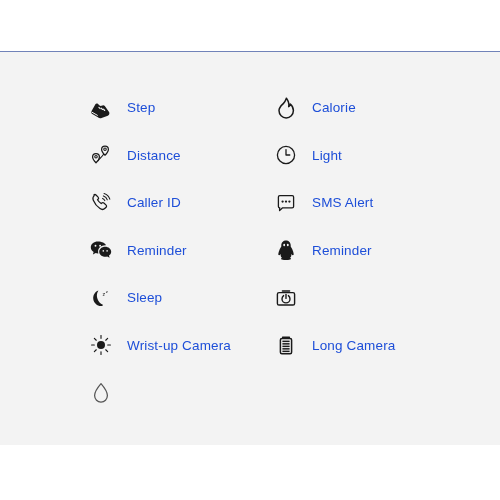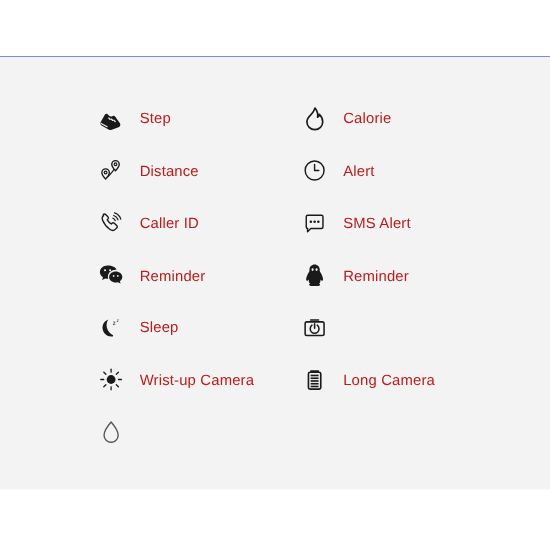--- a/index.html
+++ b/index.html
@@ -87,21 +87,21 @@
     justify-content: center;
     color: #1a1a1a;
   }
   .feature-icon svg {
     display: block;
     overflow: visible;
   }
 
   .feature-label {
     font-size: 13.5px;
-    color: #b91c1c;
+    color: #1d4ed8;
     line-height: 1;
     white-space: nowrap;
     letter-spacing: 0.15px;
   }
 </style>
 </head>
 <body>
 
 <div id="page">
 
@@ -151,21 +151,21 @@
         <span class="feature-label">Distance</span>
       </div>
 
       <div class="feature-item">
         <span class="feature-icon">
           <svg width="26" height="26" viewBox="0 0 26 26" fill="none">
             <circle cx="13" cy="13" r="8.6" stroke="#1a1a1a" stroke-width="1.3"></circle>
             <path d="M13 7.6 L13 13 L16.8 13" stroke="#1a1a1a" stroke-width="1.3" stroke-linecap="round" stroke-linejoin="round"></path>
           </svg>
         </span>
-        <span class="feature-label">Alert</span>
+        <span class="feature-label">Light</span>
       </div>
 
       <div class="feature-item">
         <span class="feature-icon">
           <svg width="26" height="26" viewBox="0 0 26 26" fill="none">
             <path d="M6.2 5.6 C5.0 6.8 4.6 8.6 5.3 10.2 C6.6 13.4 9.0 16.5 12.0 18.6 C13.6 19.7 15.7 19.6 17.0 18.3 L18.1 17.2 C18.7 16.6 18.7 15.7 18.1 15.1 L15.9 13.0 C15.3 12.4 14.4 12.4 13.8 13.0 L13.2 13.6 C11.7 12.6 10.4 11.3 9.5 9.8 L10.1 9.2 C10.7 8.6 10.7 7.7 10.1 7.1 L8.0 5.0 C7.4 4.4 6.5 4.4 5.9 5.0 Z" stroke="#1a1a1a" stroke-width="1.25" stroke-linejoin="round"></path>
             <path d="M14.6 8.4 C15.6 8.8 16.4 9.6 16.8 10.6" stroke="#1a1a1a" stroke-width="1.1" stroke-linecap="round"></path>
             <path d="M15.4 5.9 C17.2 6.5 18.7 8.0 19.3 9.8" stroke="#1a1a1a" stroke-width="1.1" stroke-linecap="round"></path>
             <path d="M16.1 3.5 C18.8 4.3 21.0 6.5 21.8 9.2" stroke="#1a1a1a" stroke-width="1.1" stroke-linecap="round"></path>
           </svg>

